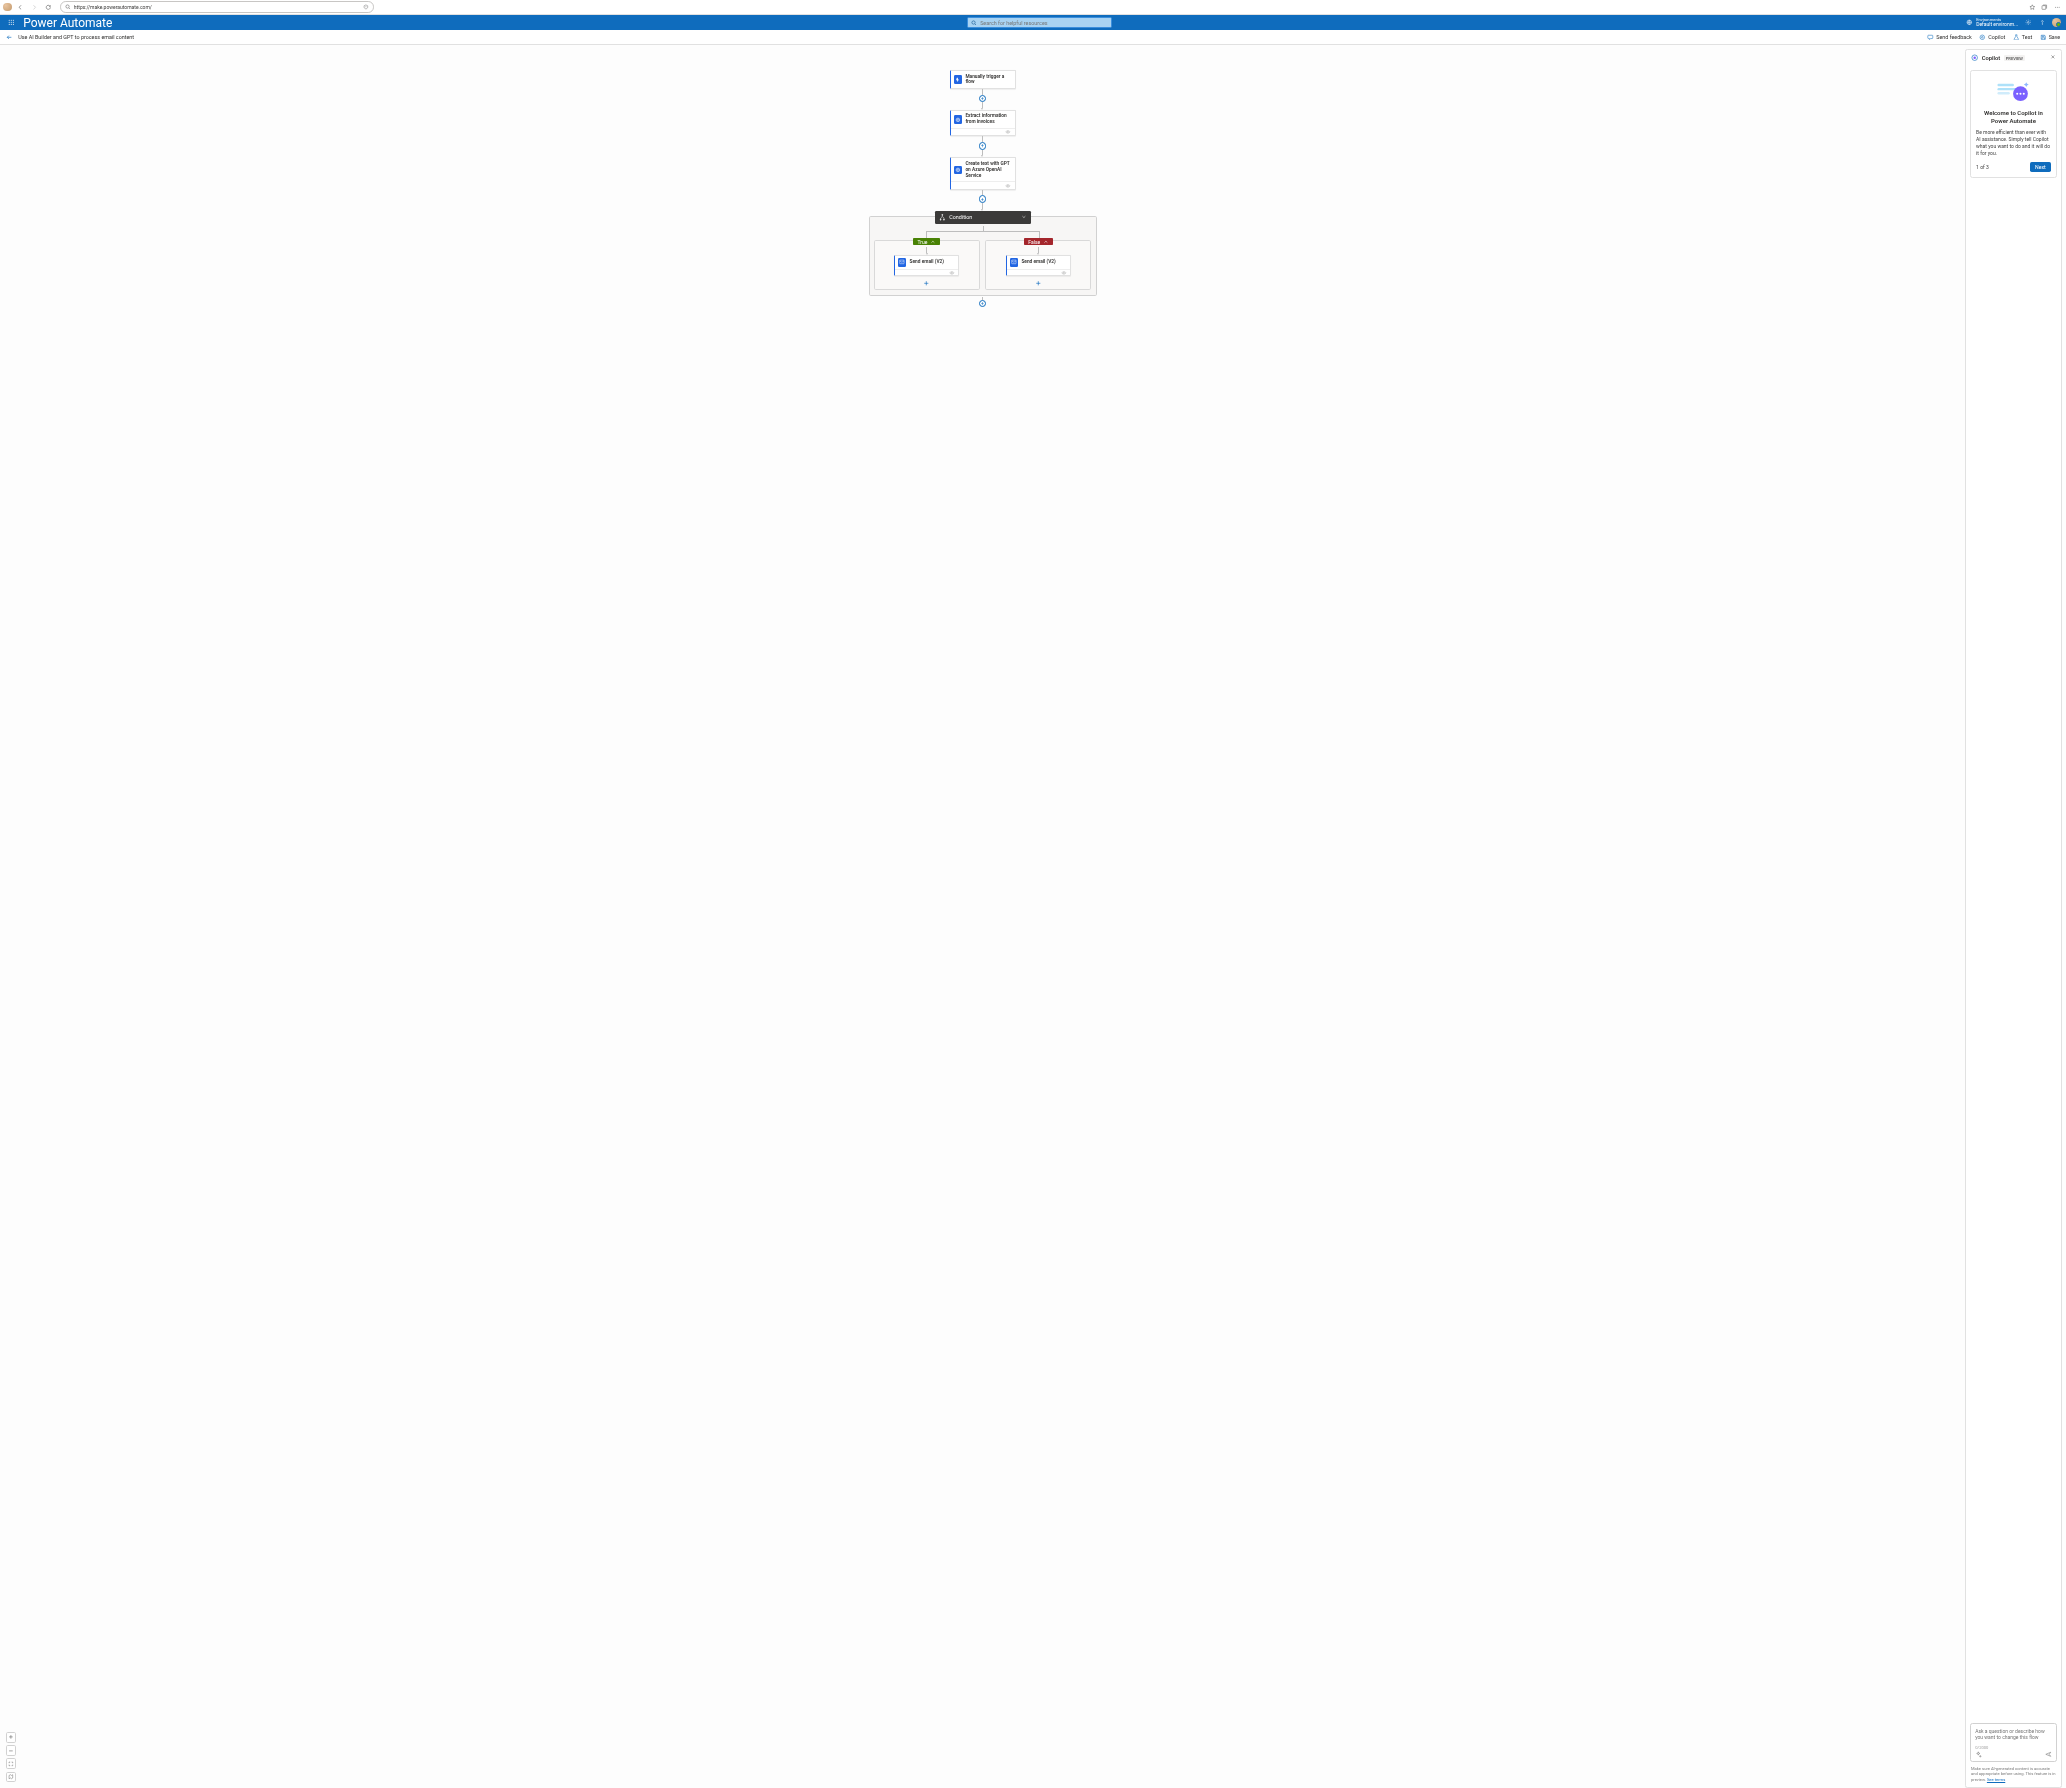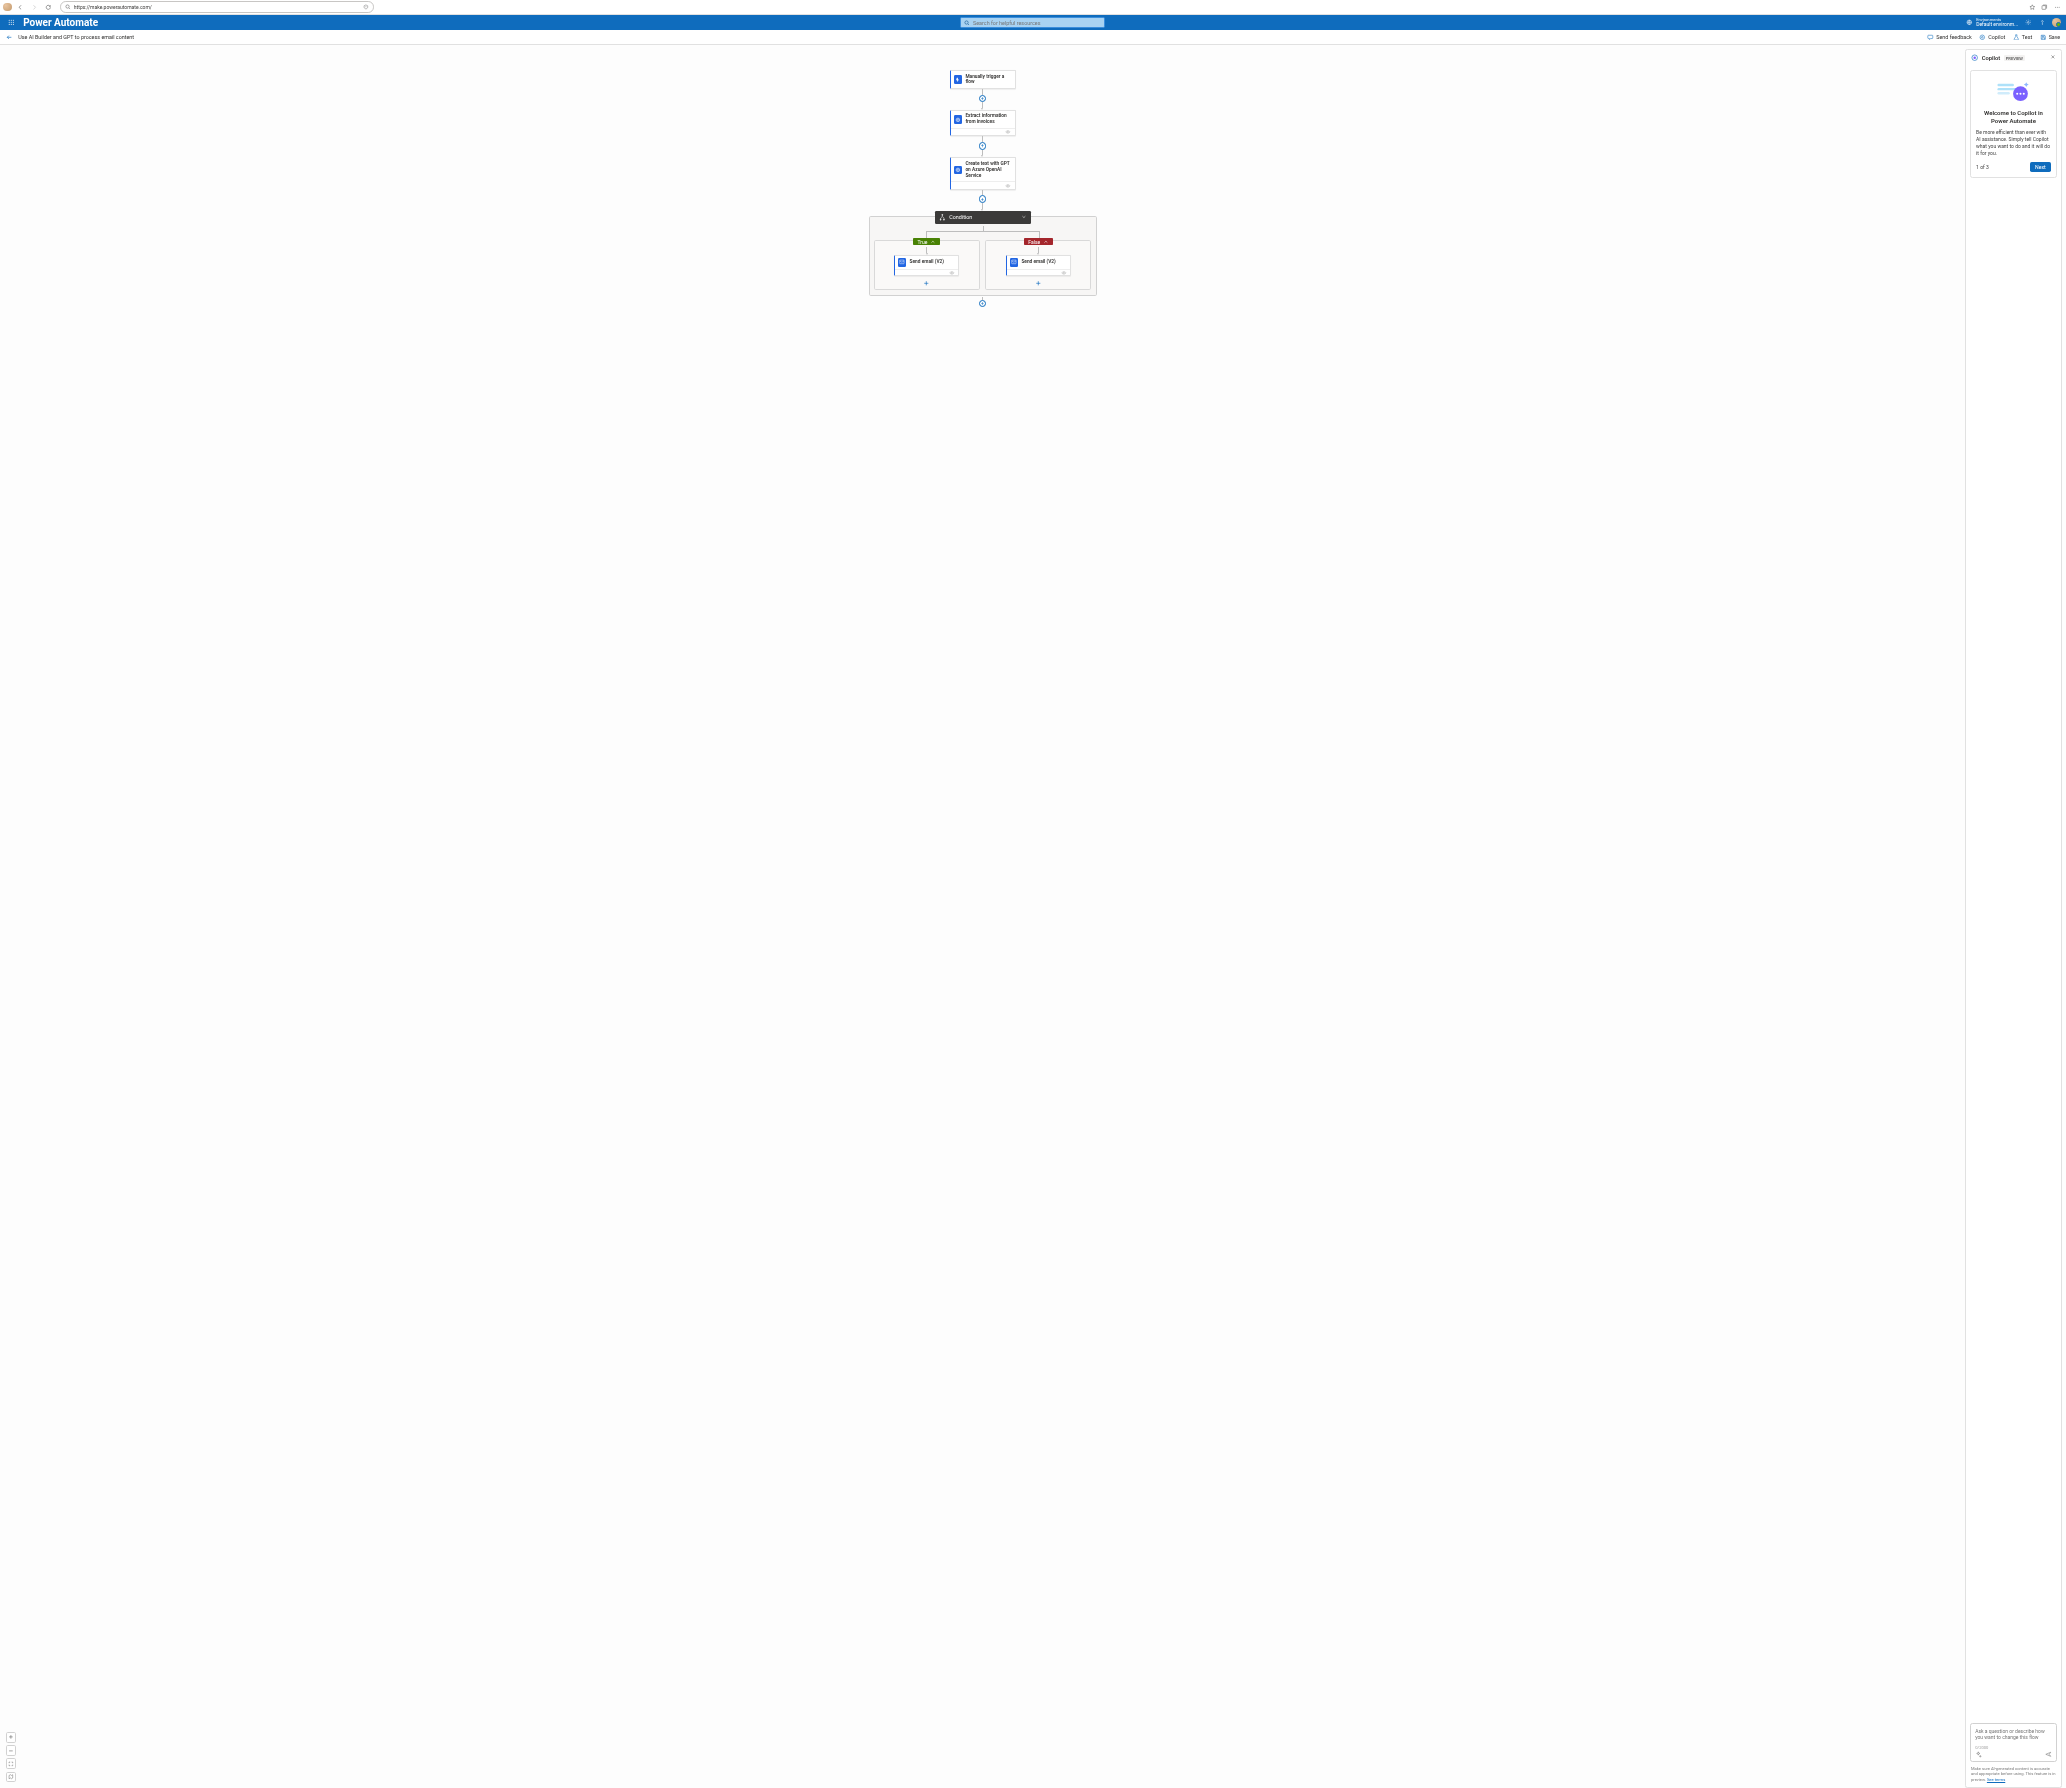--- a/index.html
+++ b/index.html
@@ -9,21 +9,21 @@
 .browser-chrome { height: 15px; display: flex; align-items: center; padding: 0 3.3px; gap: 2.5px; border-bottom: 0.4px solid #e1e1e1; background: #fff; }
 .bc-avatar { width: 8.3px; height: 8.3px; border-radius: 50%; background: radial-gradient(circle at 30% 30%, #e8c4a0, #c49a6c); }
 .bc-btn { width: 11.6px; height: 11.6px; display: flex; align-items: center; justify-content: center; border-radius: 1.7px; color: #5e5e5e; }
 .address-bar { flex: 1; max-width: 314px; margin: 0 3.3px; height: 11.6px; display: flex; align-items: center; border: 0.4px solid #c8c6c4; border-radius: 5.8px; padding: 0 4.1px; gap: 3.3px; color: #5e5e5e; background: #fff; }
 .address-bar input { border: none; outline: none; flex: 1; font-size: 5px; color: #3b3a39; background: transparent; }
 .bc-right { margin-left: auto; display: flex; gap: 0.8px; align-items: center; }
 
 
 .top-bar { height: 15px; background: #0f6cbd; display: flex; align-items: center; color: #fff; padding: 0 5px; gap: 5px; }
 .waffle { width: 13.2px; height: 13.2px; display: flex; align-items: center; justify-content: center; }
-.app-name { font-size: 10px; font-weight: 700; }
+.app-name { font-size: 12px; font-weight: 400; }
 .search-wrap { flex: 1; display: flex; justify-content: center; }
 .search-box { width: 145px; height: 10.7px; background: #a9d3f2; border: 0.4px solid #3b8edc; border-radius: 1.7px; display: flex; align-items: center; padding: 0 3.3px; gap: 3.3px; color: #0b4f8a; }
 .search-box input { border: none; outline: none; flex: 1; background: transparent; font-size: 5.4px; color: #0b4f8a; }
 .top-right { display: flex; align-items: center; gap: 5.8px; }
 .env { display: flex; align-items: center; gap: 3.3px; }
 .env-text { font-size: 4.5px; line-height: 1.1; }
 .env-text .lbl { font-size: 4.1px; opacity: .95; }
 .env-text .val { font-size: 5px; }
 .top-icon { width: 8.3px; height: 8.3px; display: flex; align-items: center; justify-content: center; color: #fff; }
 .top-avatar { width: 9px; height: 9px; border-radius: 50%; background: radial-gradient(circle at 30% 30%, #e8c4a0, #c49a6c); position: relative; }

